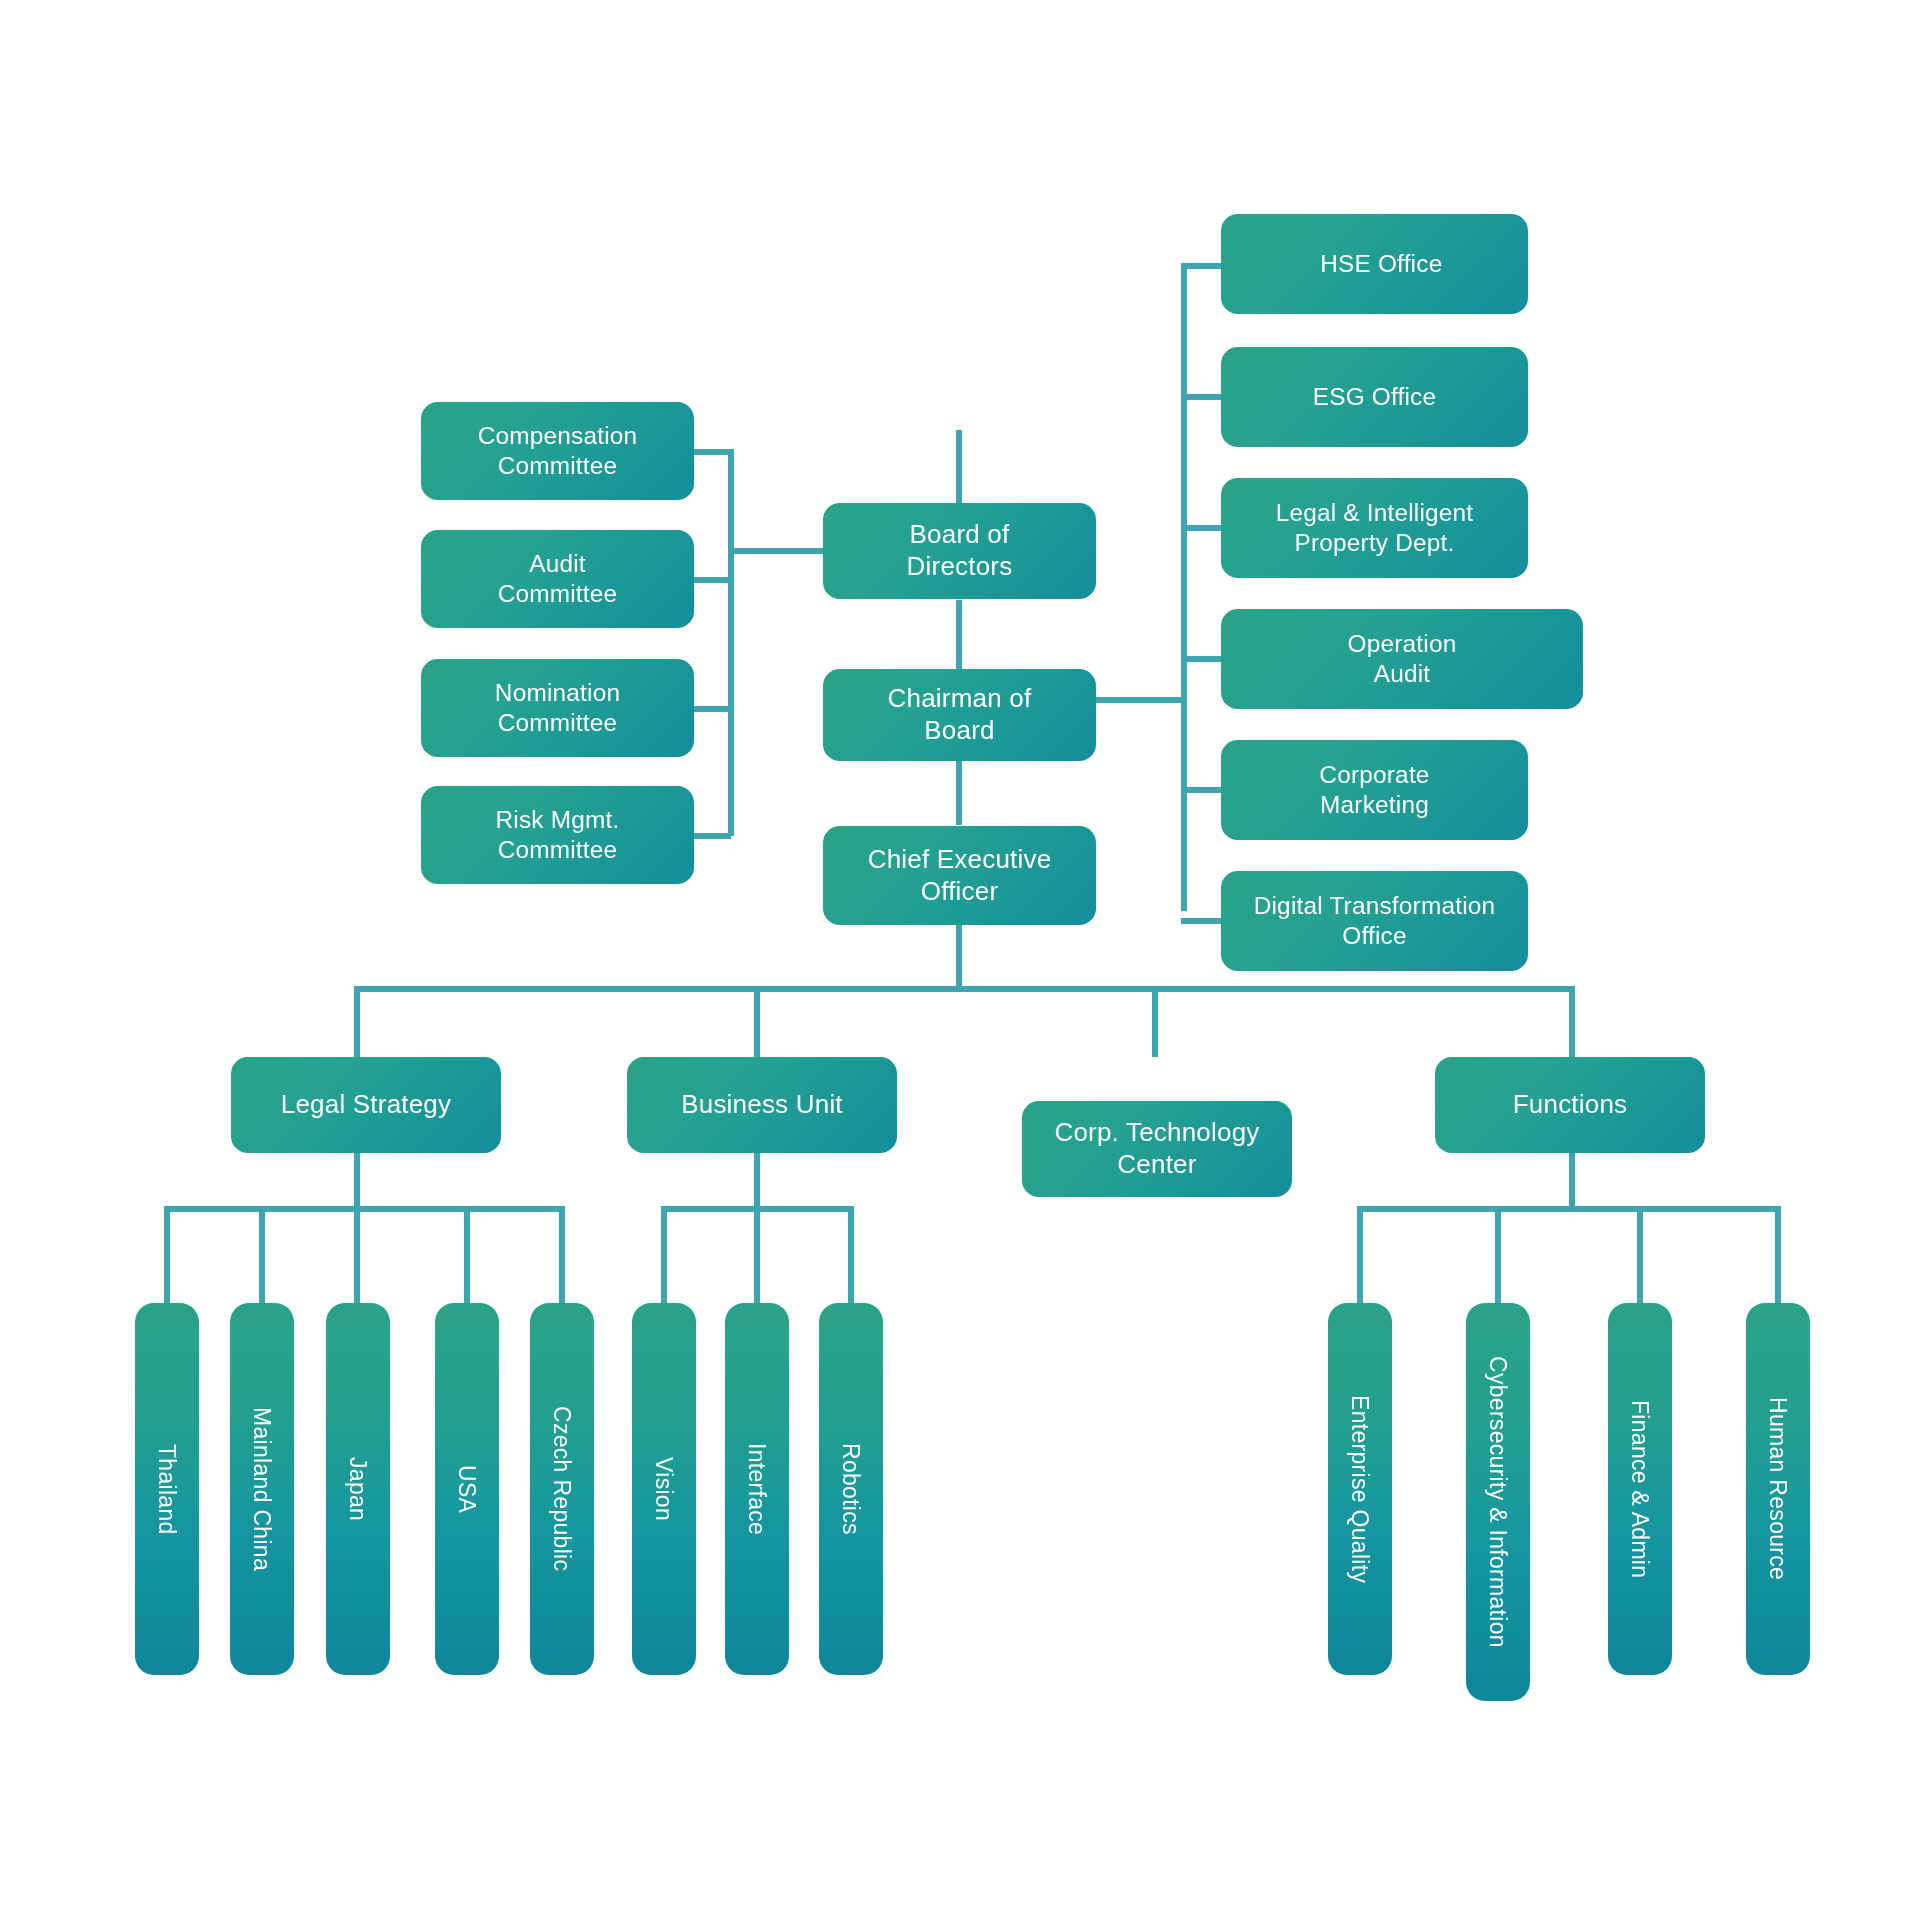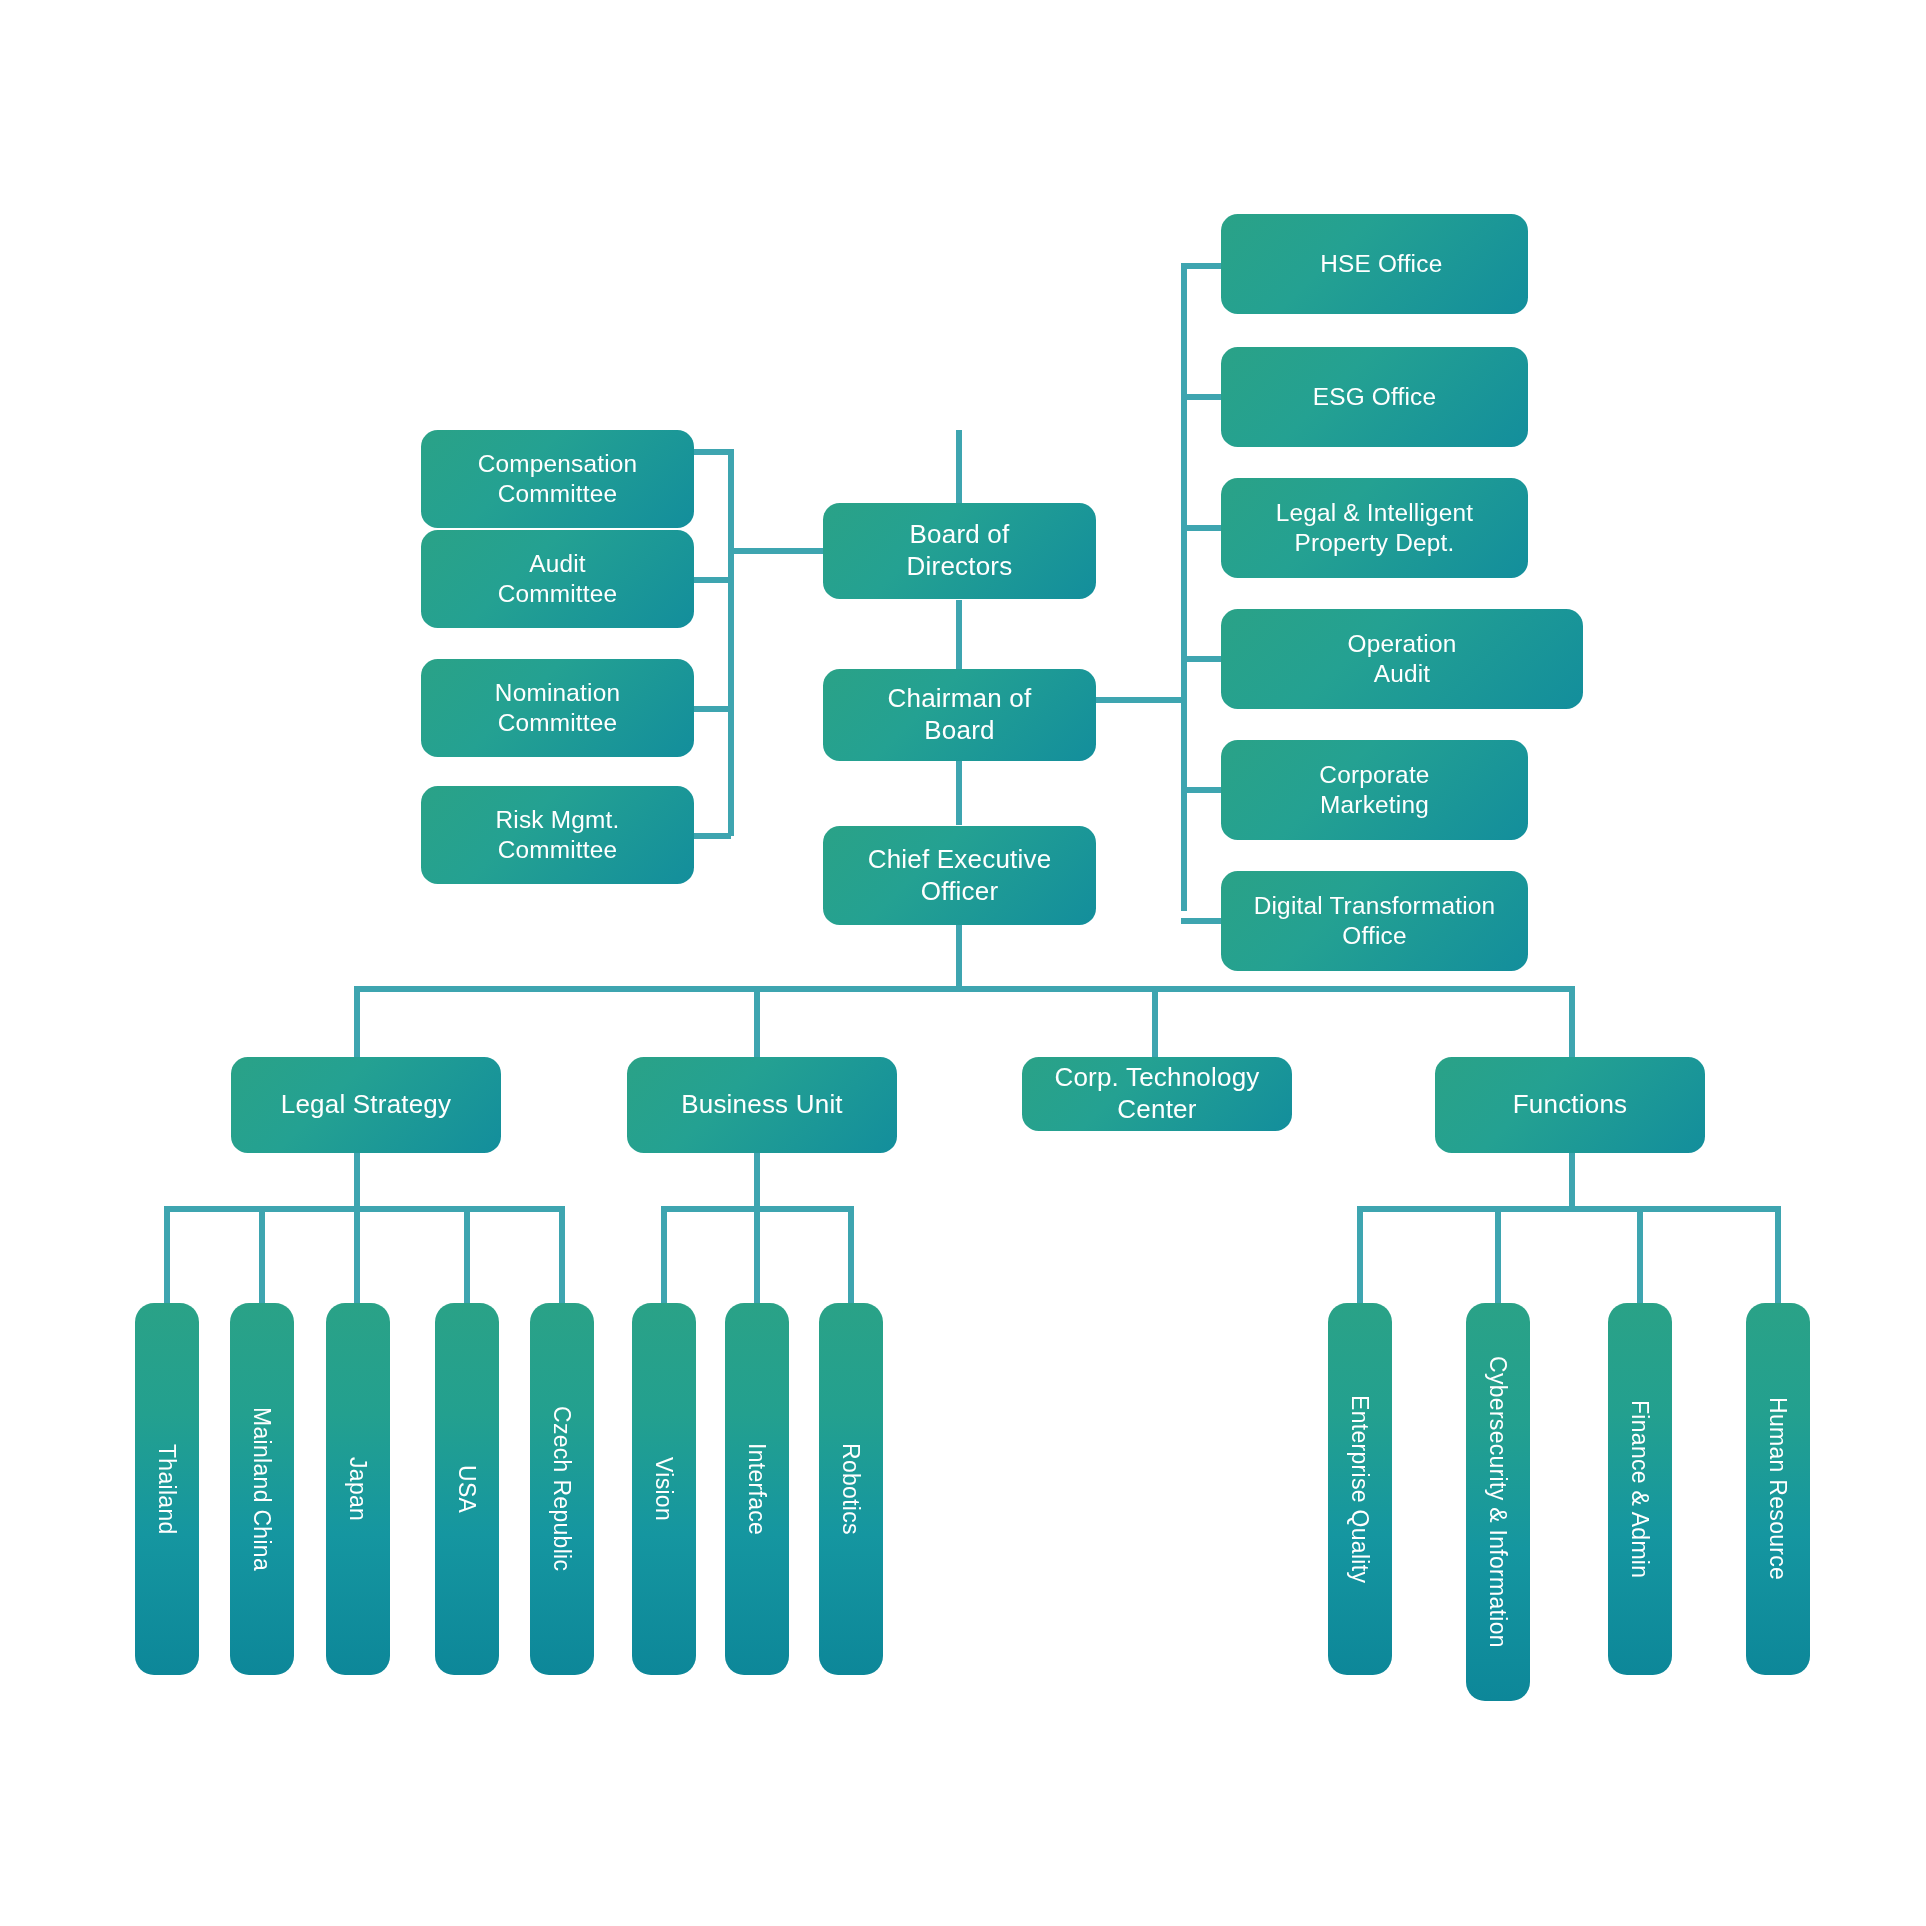--- a/index.html
+++ b/index.html
@@ -128,21 +128,21 @@
   </div>
   <div class="node fs-40" style="left:823px; top:669px; width:273px; height:92px;">
     <span class="lbl">Chairman of
 Board</span>
   </div>
   <div class="node fs-40" style="left:823px; top:826px; width:273px; height:99px;">
     <span class="lbl">Chief Executive
 Officer</span>
   </div>
 
-  <div class="node fs-38" style="left:421px; top:402px; width:273px; height:98px;margin-top:28px;">
+  <div class="node fs-38" style="left:421px; top:402px; width:273px; height:98px;">
     <span class="lbl">Compensation
 Committee</span>
   </div>
   <div class="node fs-38" style="left:421px; top:530px; width:273px; height:98px;">
     <span class="lbl">Audit
 Committee</span>
   </div>
   <div class="node fs-38" style="left:421px; top:659px; width:273px; height:98px;">
     <span class="lbl">Nomination
 Committee</span>
@@ -174,21 +174,21 @@
     <span class="lbl">Digital Transformation
 Office</span>
   </div>
 
   <div class="node fs-40" style="left:231px; top:1057px; width:270px; height:96px;">
     <span class="lbl">Legal Strategy</span>
   </div>
   <div class="node fs-40" style="left:627px; top:1057px; width:270px; height:96px;">
     <span class="lbl">Business Unit</span>
   </div>
-  <div class="node fs-40" style="left:1022px; top:1057px; width:270px; height:74px;">
+  <div class="node fs-40" style="left:1022px; top:1101px; width:270px; height:96px;">
     <span class="lbl">Corp. Technology
 Center</span>
   </div>
   <div class="node fs-40" style="left:1435px; top:1057px; width:270px; height:96px;">
     <span class="lbl">Functions</span>
   </div>
 
   <div class="node vert fs-36" style="left:135px; top:1303px; width:64px; height:372px;">
     <span class="lbl">Thailand</span>
   </div>

